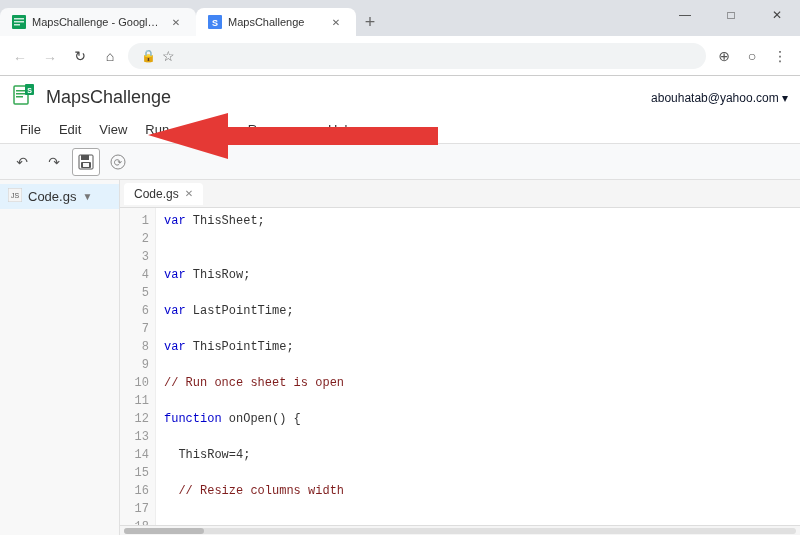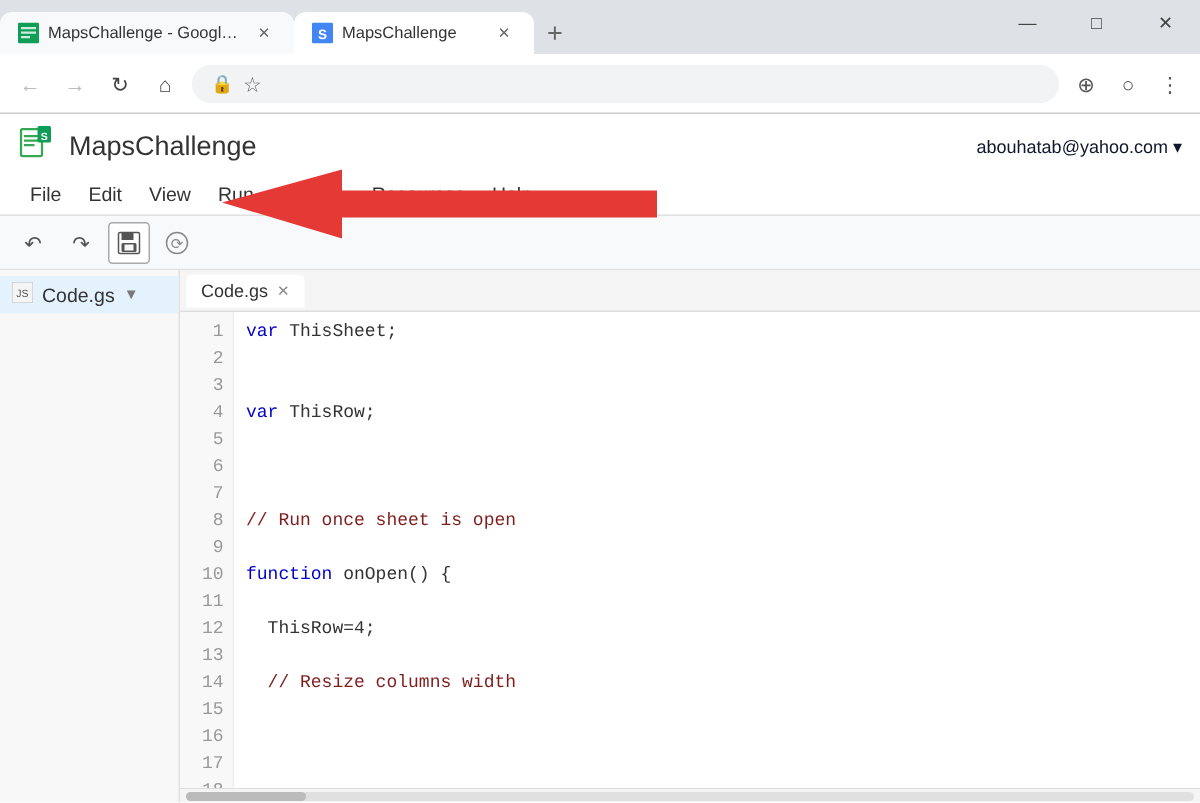--- a/index.html
+++ b/index.html
@@ -235,21 +235,23 @@
               <div class="line-number">16</div>
               <div class="line-number">17</div>
               <div class="line-number">18</div>
             </div>
           <div class="code-lines" id="code-lines-container">
               <div class="code-line"><span style="color:#00c">var</span> ThisSheet;</div>
               <div class="code-line">&nbsp;</div>
               <div class="code-line">&nbsp;</div>
               <div class="code-line"><span style="color:#00c">var</span> ThisRow;</div>
               <div class="code-line">&nbsp;</div>
-              <div class="code-line">&nbsp;</div>
+              <div class="code-line"><span style="color:#00c">var</span> LastPointTime;</div>
+              <div class="code-line">&nbsp;</div>
+              <div class="code-line"><span style="color:#00c">var</span> ThisPointTime;</div>
               <div class="code-line">&nbsp;</div>
               <div class="code-line comment">// Run once sheet is open</div>
               <div class="code-line">&nbsp;</div>
               <div class="code-line"><span style="color:#00c">function</span> onOpen() {</div>
               <div class="code-line">&nbsp;</div>
               <div class="code-line">  ThisRow=4;</div>
               <div class="code-line">&nbsp;</div>
               <div class="code-line comment">  // Resize columns width</div>
               <div class="code-line">&nbsp;</div>
             </div>

